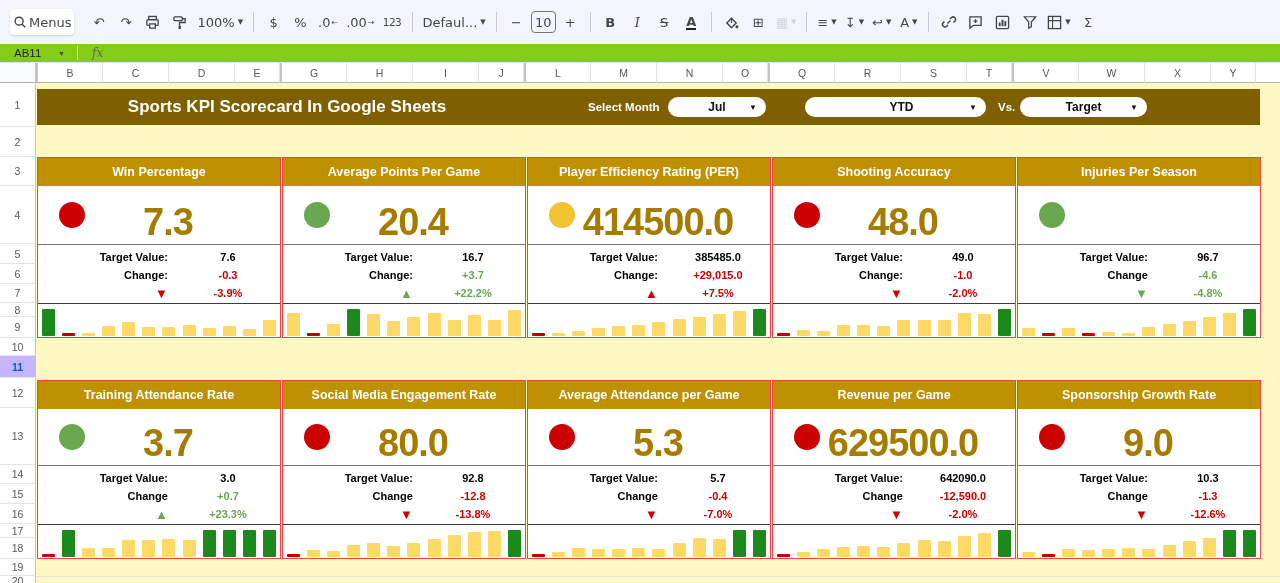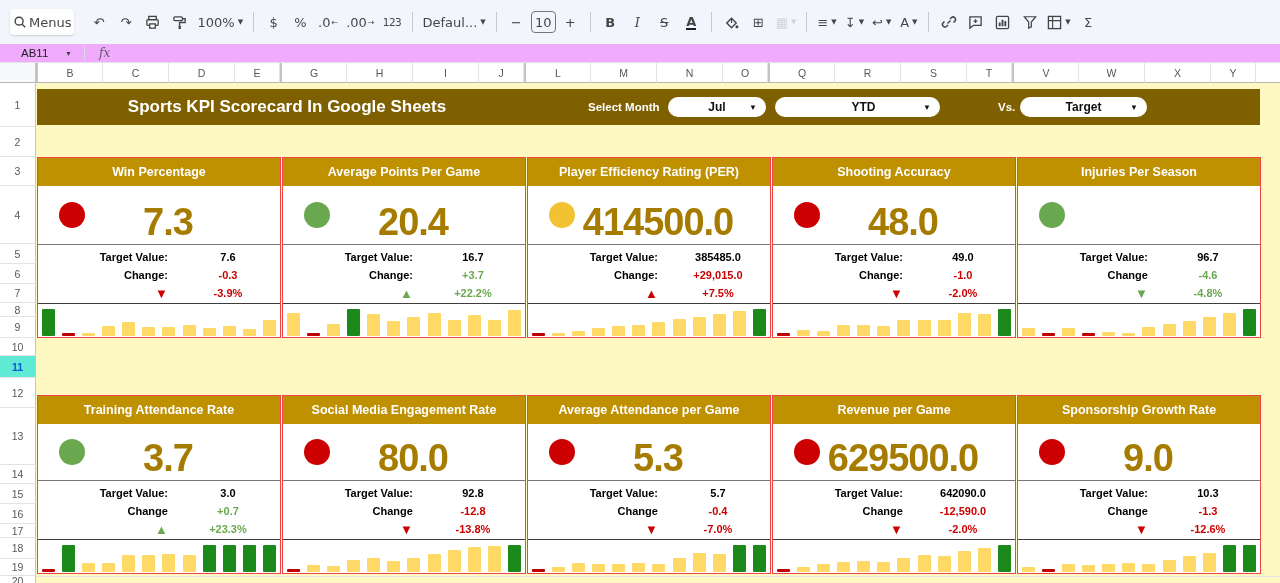--- a/index.html
+++ b/index.html
@@ -27,22 +27,22 @@
   .tb-btn .caret { font-size:7px; color:#444746; margin-left:1px; }
   .tb-btn.disabled .caret { color:#b6b9bd; }
   .tb-btn sub { font-size:8px; margin-left:-1px; }
   .tb-btn.boxed { border:1px solid #747775; border-radius:4px; min-width:25px;
                   height:22px; font-size:12px; background:#f2f6fc; }
   .tb-label { font-size:13px; color:#444746; }
   .tb-divider { width:1px; height:20px; background:#c7cad1; margin:0 5px; }
   .icon-svg { display:inline-flex; }
 
   
-  .formula-bar { height:19px; background:#f0abfc; border-bottom:1px solid #e0e3e7;
-                 display:flex; align-items:center; font-size:11.5px; color:#202124;padding-left:7px; }
+  .formula-bar { height:19px; background:#84cc16; border-bottom:1px solid #e0e3e7;
+                 display:flex; align-items:center; font-size:11.5px; color:#202124; }
   .cell-ref { width:58px; padding-left:14px; }
   .fb-caret { font-size:7px; color:#444; margin-right:12px; }
   .fb-divider { width:1px; height:14px; background:#dadce0; }
   .fx { font-family:"DejaVu Serif",serif; font-style:italic; color:#5f6368;
         margin-left:14px; font-size:12px; }
 
   
   .col-headers { height:20px; display:flex; }
   .corner { width:36px; background:#f8f9fa; border-right:1px solid #c4c4c4;
             border-bottom:1px solid #b5b5b5; }
@@ -50,46 +50,46 @@
            font-size:10.5px; color:#575757; background:#fff;
            border-right:1px solid #e2e2e2; border-bottom:1px solid #b5b5b5; }
   .col-h.grp { border-left:2px solid #c4c4c4; }
   .col-h.fill { flex:1; border-right:none; }
 
   .sheet-body { position:relative; height:500px; display:flex; }
   .row-headers { width:36px; }
   .row-h { display:flex; align-items:center; justify-content:center;
            font-size:10.5px; color:#575757; background:#fff;
            border-bottom:1px solid #e3e3e3; border-right:1px solid #c4c4c4; }
-  .row-h.selected { background:#5eead4; color:#0b57d0; font-weight:bold; }
+  .row-h.selected { background:#c4b5fd; color:#0b57d0; font-weight:bold; }
 
   .canvas { position:relative; flex:1; background:#fef9c3; }
 
   
   .band { position:absolute; left:1px; top:6px; width:1223px; height:36px;
           background:#7f6000; }
   .band-title { position:absolute; left:60px; top:0; width:380px; height:36px;
                 display:flex; align-items:center; justify-content:center;
                 color:#fff; font-weight:bold; font-size:17px; }
   .band-label { position:absolute; top:0; height:36px; display:flex;
                 align-items:center; color:#fff; font-weight:bold; font-size:11.5px; }
   .lbl-month { left:551px; }
   .lbl-vs { left:961px; }
   .pill { position:absolute; top:8px; height:20px; background:#fff;
           border-radius:10px; display:flex; align-items:center; justify-content:center;
           font-size:12px; font-weight:bold; color:#111; }
   .pill .pill-arrow { position:absolute; right:9px; font-size:8px; color:#111; }
   .pill-month   { left:631px; width:98px; }
-  .pill-period  { left:738px; width:165px;padding-left:12px; }
+  .pill-period  { left:768px; width:181px;padding-left:12px; }
   .pill-compare { left:983px; width:127px; }
 
   
   .cards-row { position:absolute; left:1px; display:flex; gap:1px; }
   .cards-row.r1 { top:74px; }
-  .cards-row.r2 { top:297px;margin-top:15px; }
+  .cards-row.r2 { top:297px; }
   .card { width:244px; background:#fff; border:1px solid #ef4444; }
   .card-header { height:28px; background:#bf9000; color:#fff; font-weight:bold;
                  font-size:12.5px; display:flex; align-items:center; justify-content:center; }
   .card-value { position:relative; display:flex; align-items:flex-end;
                 justify-content:center; padding-left:18px; }
   .r1 .card-value { height:58px; }
   .r2 .card-value { height:56px; }
   .status-circle { position:absolute; left:21px; top:50%; transform:translateY(-50%);
                    width:26px; height:26px; border-radius:50%; }
   .st-red { background:#cc0000; } .st-green { background:#6aa84f; } .st-yellow { background:#f1c232; }

